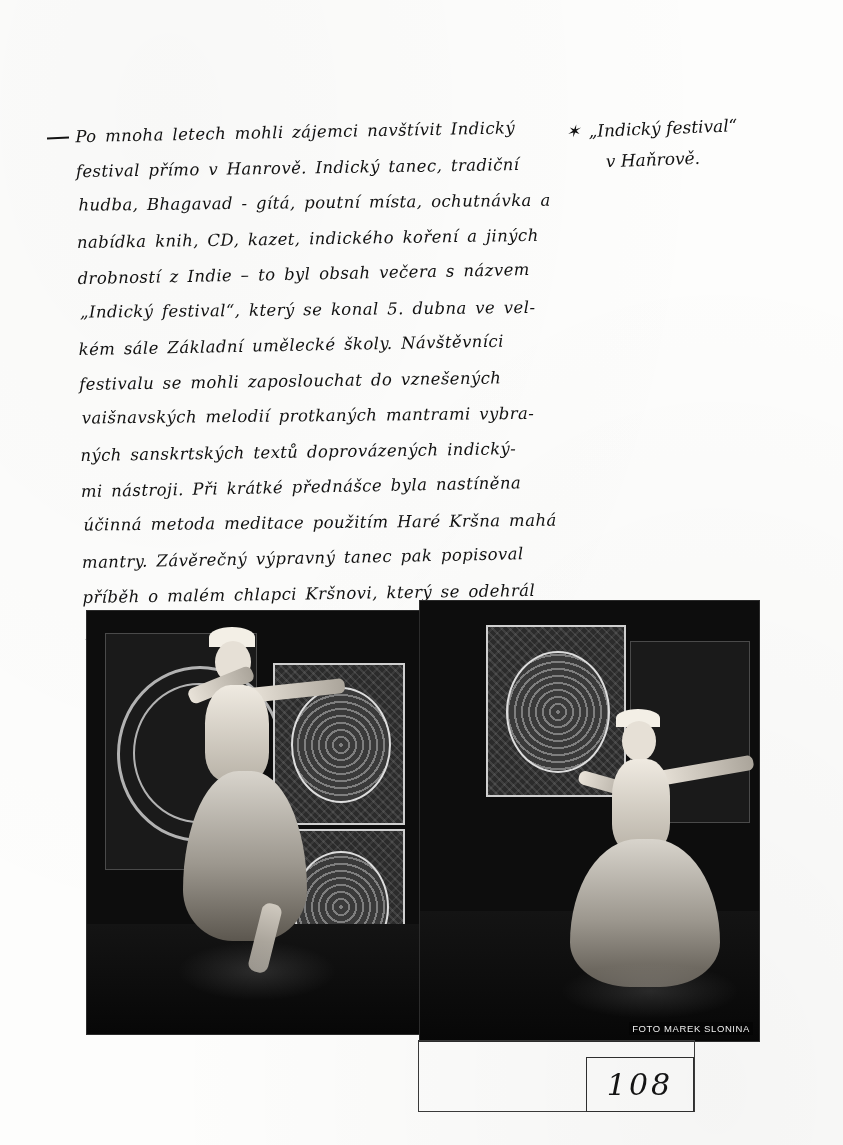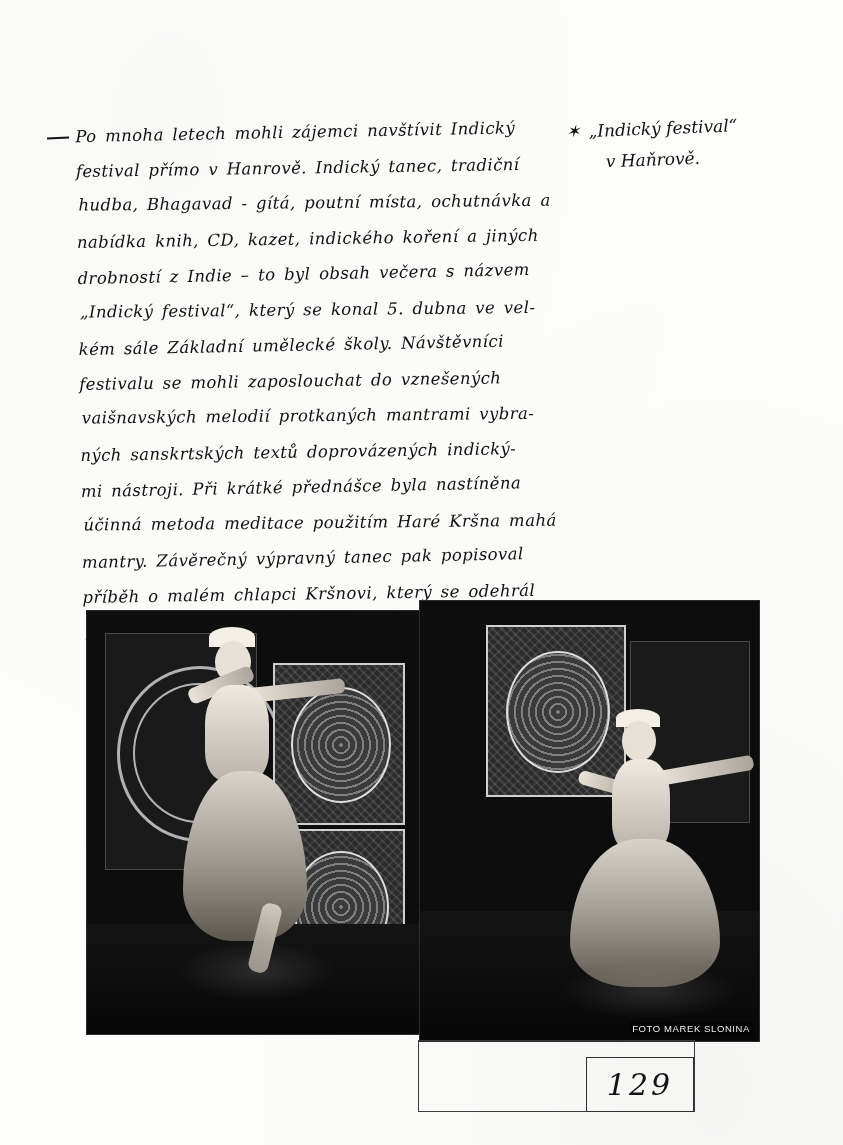--- a/index.html
+++ b/index.html
@@ -301,16 +301,16 @@
         <div class="d-shadow" style="left:140px; top:362px; width:180px; height:56px;"></div>
       </div>
 
       <div class="foto-credit">FOTO MAREK SLONINA</div>
     </div>
 
   </div>
 
   <div class="pagenum-outer"></div>
   <div class="pagenum-inner">
-    <span class="pagenum-text">129</span>
+    <span class="pagenum-text">108</span>
   </div>
 
 </div>
 
 </body></html>

